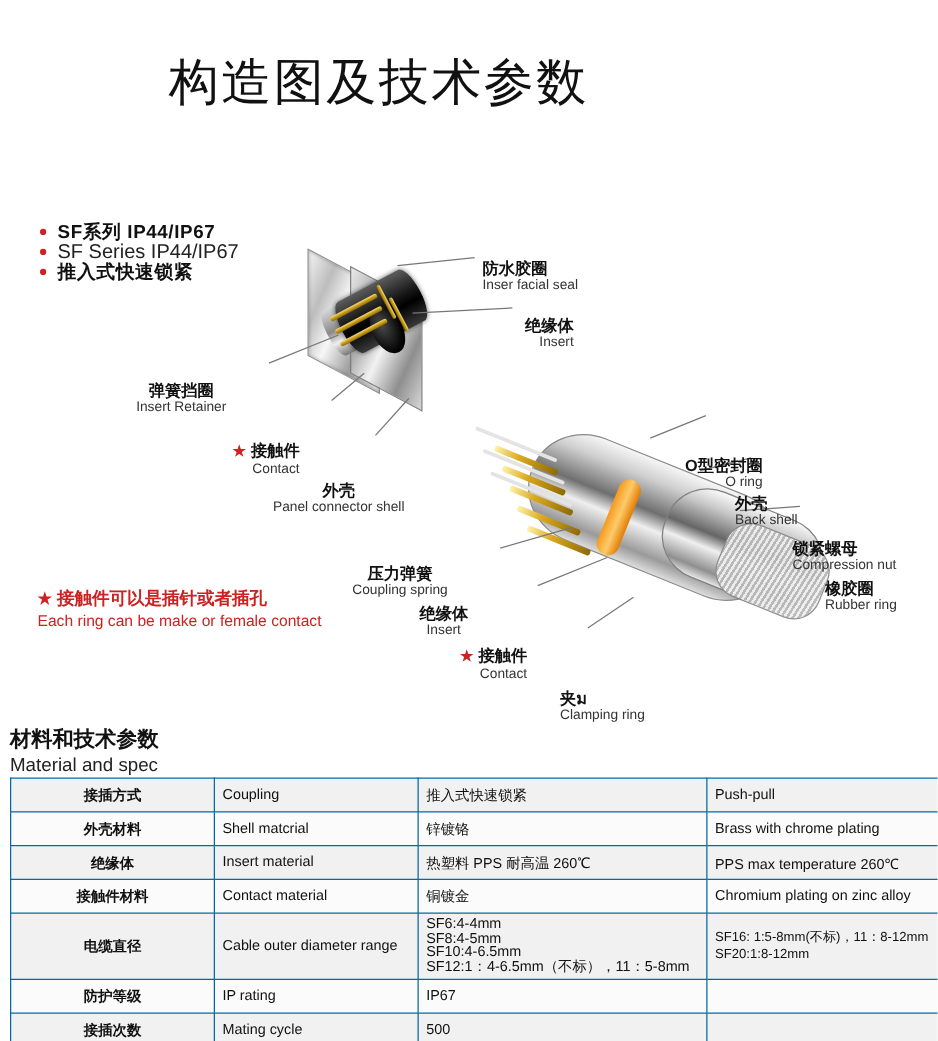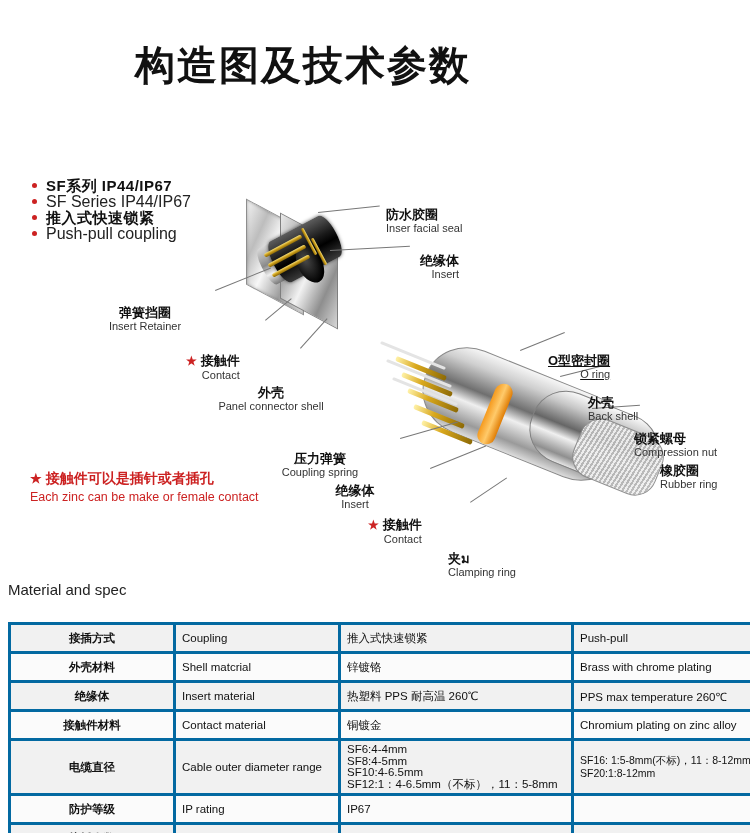--- a/index.html
+++ b/index.html
@@ -10,21 +10,21 @@
     color:#111;
     position:relative;
     overflow:hidden;
   }
   .page{position:relative;width:750px;height:833px;}
 
   
   .title{
     position:absolute;left:0;top:38px;width:606px;
     text-align:center;
-    font-size:40px;font-weight:bold;letter-spacing:2px;
+    font-size:40px;font-weight:normal;letter-spacing:2px;
     color:#111;
     font-family:"DejaVu Sans","Liberation Sans",sans-serif;
   }
 
   
   .diagram{
     position:absolute;left:0;top:150px;width:592px;height:420px;
   }
 
   
@@ -135,21 +135,21 @@
   .spec-head{position:absolute;left:8px;top:580px;}
   .spec-head .cn{font-size:17px;font-weight:bold;color:#111;}
   .spec-head .en{font-size:15px;color:#222;margin-top:1px;}
 
   table.spec{
     position:absolute;left:8px;top:622px;width:734px;
     border-collapse:collapse;
     table-layout:fixed;
   }
   table.spec td{
-    border:3px solid #0369a1;
+    border:1px solid #0369a1;
     padding:3px 6px;
     font-size:11.5px;
     color:#111;
     vertical-align:middle;
     height:20px;
   }
   table.spec tr:nth-child(odd){background:#f1f1f1;}
   table.spec tr:nth-child(even){background:#fbfbfb;}
   td.c1{width:150px;text-align:center;font-size:13px;font-weight:bold;}
   td.c2{width:150px;font-size:12px;margin-left:31px;}
@@ -165,21 +165,20 @@
 <div class="page">
 
   <div class="title">构造图及技术参数</div>
 
   <div class="diagram">
 
     <div class="bullets">
       <div class="bul cn">SF系列   IP44/IP67</div>
       <div class="bul en">SF Series    IP44/IP67</div>
       <div class="bul cn">推入式快速锁紧</div>
-      <div class="bul en">Push-pull coupling</div>
     </div>
 
     <div class="art p1">
       <div class="flange"></div>
       <div class="flange2"></div>
       <div class="barrel2"></div>
       <div class="barrel"></div>
       <div class="ring-black"></div>
       <div class="gold" style="left:30px;top:52px;width:42px;height:4px;transform:rotate(-28deg);"></div>
       <div class="gold" style="left:34px;top:62px;width:42px;height:4px;transform:rotate(-28deg);"></div>
@@ -235,21 +234,21 @@
     <div class="lab" style="left:186px;top:180px;">
       <div class="cn"><span class="star">★</span><span>接触件</span></div>
       <div class="en" style="padding-left:14px;">Contact</div>
     </div>
 
     <div class="lab c" style="left:186px;top:212px;width:170px;">
       <div class="cn">外壳</div>
       <div class="en">Panel connector shell</div>
     </div>
 
-    <div class="lab" style="left:548px;top:180px;text-decoration:underline;">
+    <div class="lab" style="left:548px;top:192px;">
       <div class="cn">O型密封圈</div>
       <div class="en">O ring</div>
     </div>
 
     <div class="lab" style="left:588px;top:222px;">
       <div class="cn">外壳</div>
       <div class="en">Back shell</div>
     </div>
 
     <div class="lab" style="left:634px;top:258px;">
@@ -277,26 +276,27 @@
       <div class="en" style="padding-left:14px;">Contact</div>
     </div>
 
     <div class="lab" style="left:448px;top:378px;">
       <div class="cn">夹ม</div>
       <div class="en">Clamping ring</div>
     </div>
 
     <div class="note">
       <div class="cn"><span class="star">★</span><span>接触件可以是插针或者插孔</span></div>
-      <div class="en">Each zinc can be make or female contact</div>
+      <div class="en">Each ring can be make or female contact</div>
     </div>
 
   </div>
 
   <div class="spec-head">
+    <div class="cn">材料和技术参数</div>
     <div class="en">Material and spec</div>
   </div>
 
   <table class="spec">
     <tbody>
       <tr>
         <td class="c1">接插方式</td>
         <td class="c2">Coupling</td>
         <td class="c3">推入式快速锁紧</td>
         <td class="c4">Push-pull</td>

